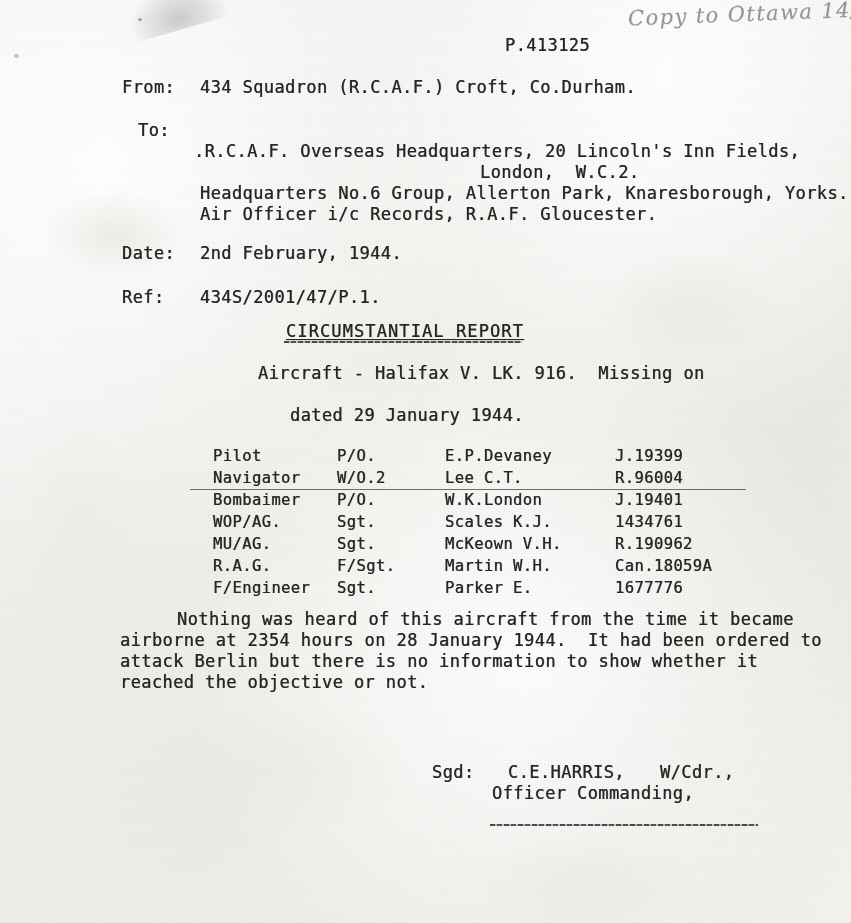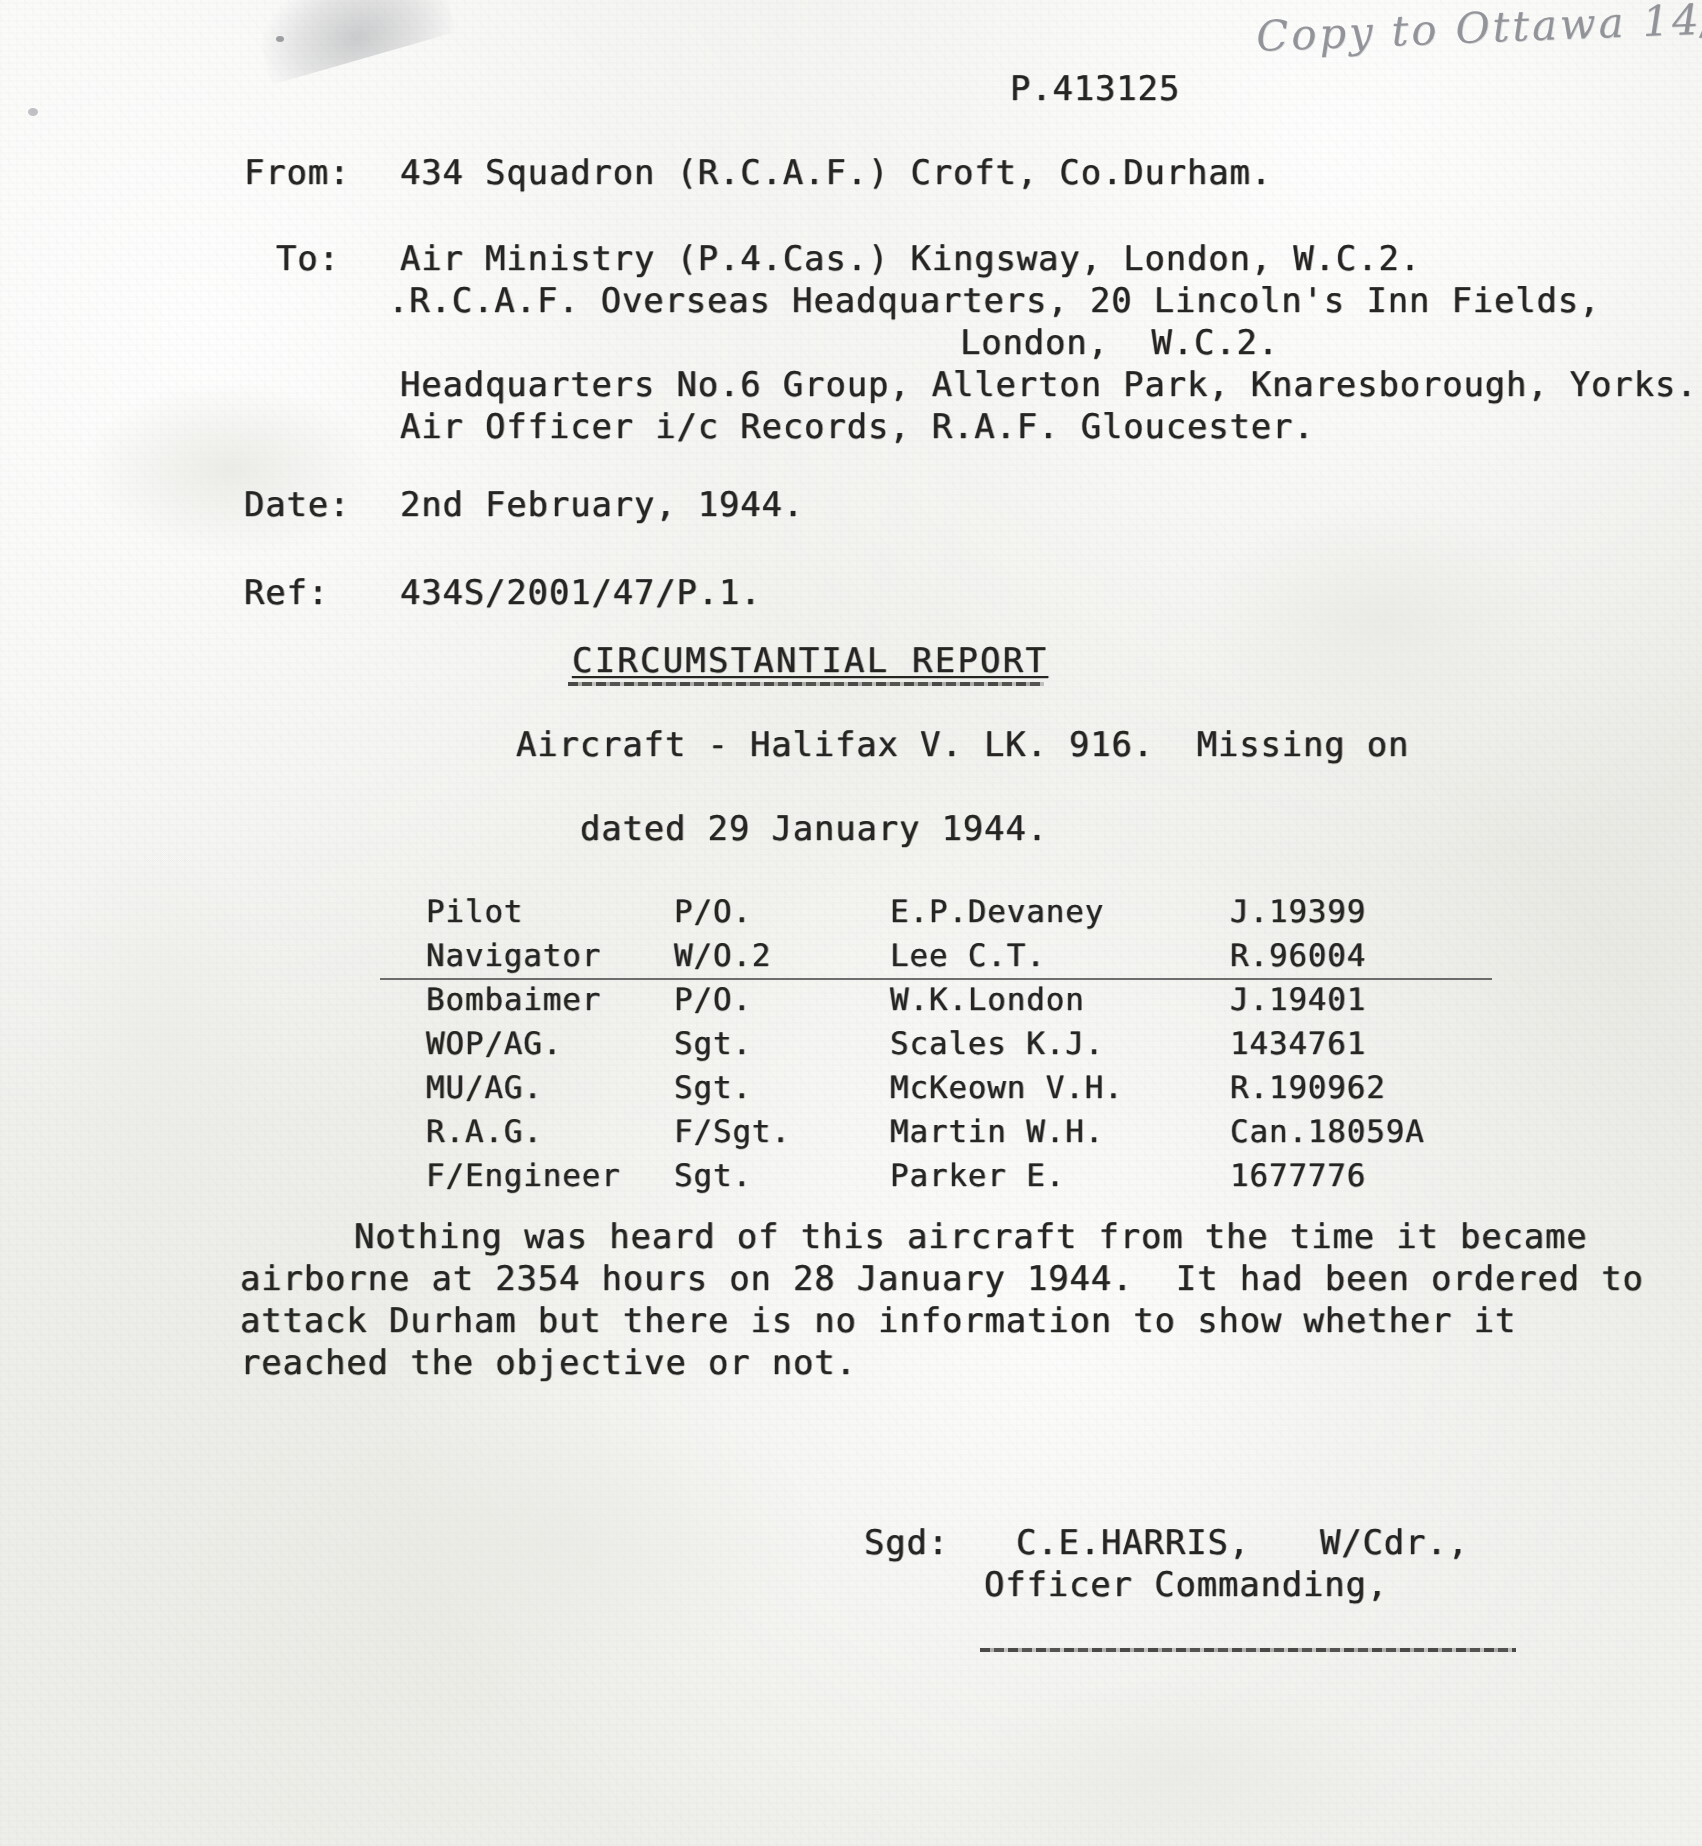--- a/index.html
+++ b/index.html
@@ -167,21 +167,20 @@
   <div id="left-speck"></div>
 
   <div id="handnote">Copy to Ottawa 14/2/44</div>
 
   <div class="tw" style="left:505px; top:35px;">P.413125</div>
 
   <div class="tw" style="left:122px; top:77px;">From:</div>
   <div class="tw" style="left:200px; top:77px;">434 Squadron (R.C.A.F.) Croft, Co.Durham.</div>
 
   <div class="tw" style="left:122px; top:120px;margin-left:16px;">To:</div>
-  <div class="tw" style="left:200px; top:120px;">Air Ministry (P.4.Cas.) Kingsway, London, W.C.2.</div>
   <div class="tw" style="left:194px; top:141px;">.R.C.A.F. Overseas Headquarters, 20 Lincoln's Inn Fields,</div>
   <div class="tw" style="left:480px; top:162px;">London,  W.C.2.</div>
   <div class="tw" style="left:200px; top:183px;">Headquarters No.6 Group, Allerton Park, Knaresborough, Yorks.</div>
   <div class="tw" style="left:200px; top:204px;">Air Officer i/c Records, R.A.F. Gloucester.</div>
 
   <div class="tw" style="left:122px; top:243px;">Date:</div>
   <div class="tw" style="left:200px; top:243px;">2nd February, 1944.</div>
 
   <div class="tw" style="left:122px; top:287px;">Ref:</div>
   <div class="tw" style="left:200px; top:287px;">434S/2001/47/P.1.</div>
@@ -235,21 +234,21 @@
         <td class="c-rank">Sgt.</td>
         <td class="c-name">Parker E.</td>
         <td class="c-num">1677776</td>
       </tr>
     </tbody>
   </table>
   <div id="crew-rule"></div>
 
   <div class="tw" style="left:177px; top:609px;">Nothing was heard of this aircraft from the time it became</div>
   <div class="tw" style="left:120px; top:630px;">airborne at 2354 hours on 28 January 1944.  It had been ordered to</div>
-  <div class="tw" style="left:120px; top:651px;">attack Durham but there is no information to show whether it</div>
+  <div class="tw" style="left:120px; top:651px;">attack Berlin but there is no information to show whether it</div>
   <div class="tw" style="left:120px; top:672px;">reached the objective or not.</div>
 
   <div class="tw" style="left:432px; top:762px;">Sgd:</div>
   <div class="tw" style="left:508px; top:762px;">C.E.HARRIS,</div>
   <div class="tw" style="left:660px; top:762px;">W/Cdr.,</div>
   <div class="tw" style="left:492px; top:783px;">Officer Commanding,</div>
   <div class="hand-rule" style="left:490px; top:824px; width:268px;"></div>
 
 </div>
 

